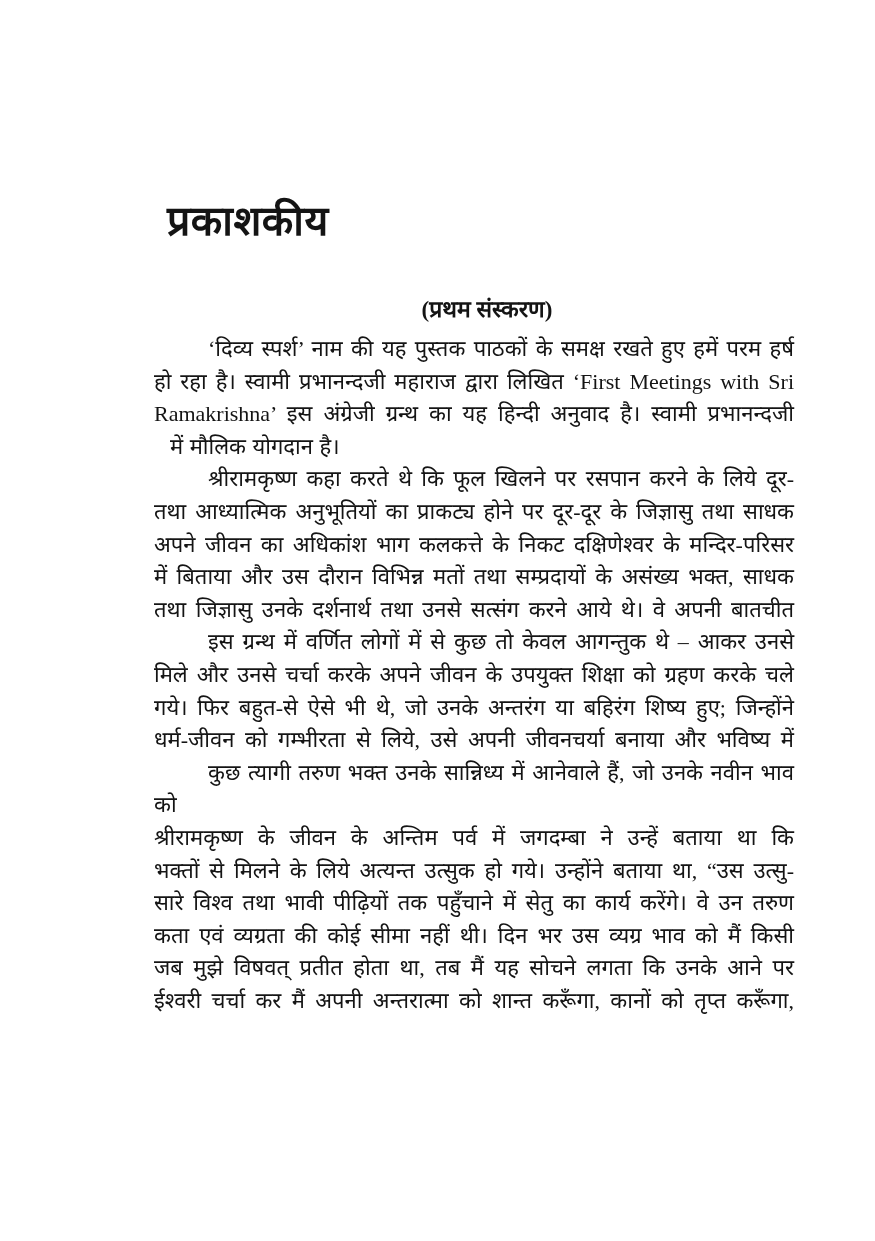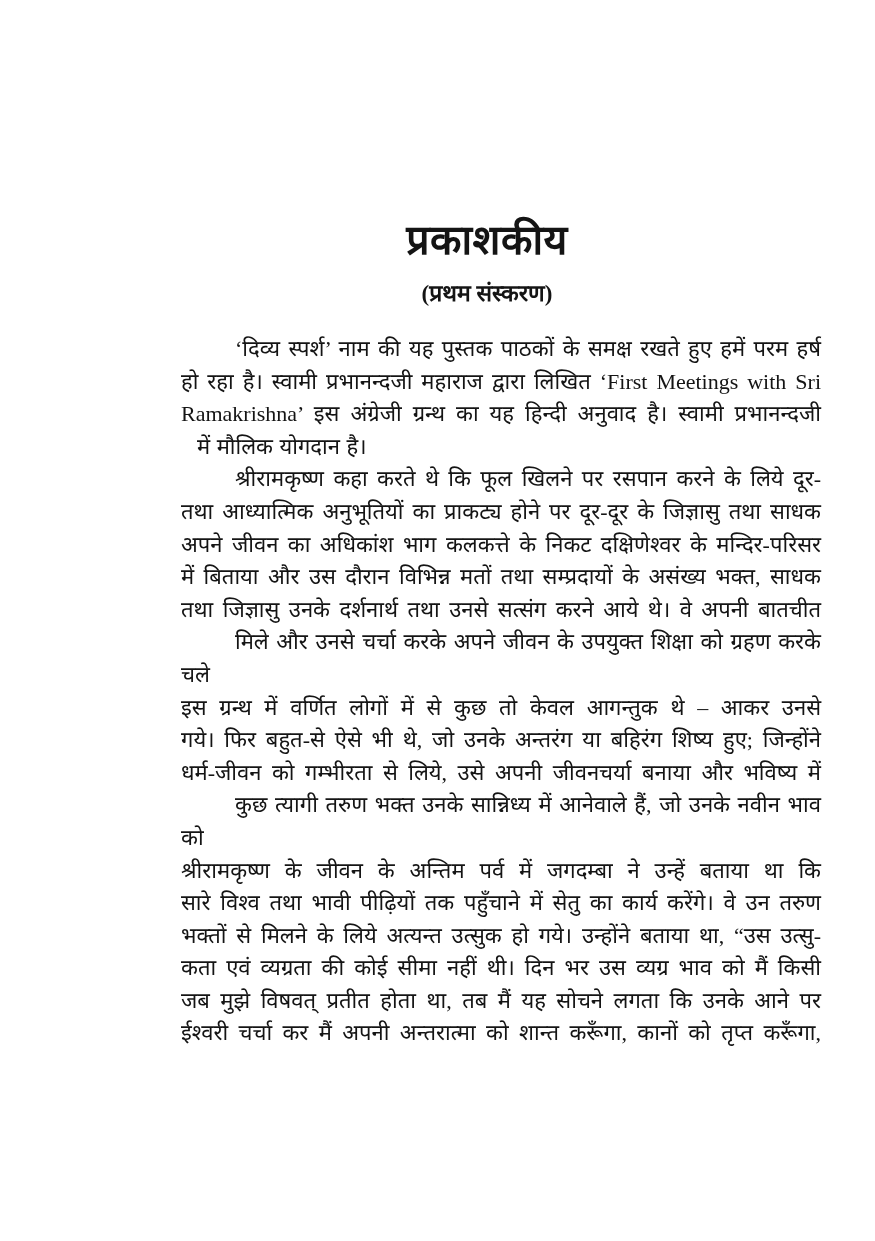--- a/index.html
+++ b/index.html
@@ -13,44 +13,44 @@
     width: 875px;
     height: 1241px;
     margin: 0 auto;
     background: #ffffff;
     color: #141414;
     font-family: "Liberation Serif", "DejaVu Serif", serif;
     overflow: hidden;
   }
   .title {
     position: absolute;
-    top: 215px;
+    top: 196px;
     left: 167px;
     width: 640px;
     margin: 0;
-    text-align: center;
+    text-align: left;
     font-size: 41px;
     line-height: 1.25;
     font-weight: 700;
     letter-spacing: 0.5px;
   }
   .subtitle {
     position: absolute;
-    top: 280px;
+    top: 296px;
     left: 167px;
     width: 640px;
     text-align: center;
     font-size: 23px;
     line-height: 1.25;
     font-weight: 700;
   }
   .body-text {
     position: absolute;
     top: 333px;
-    left: 181px;
+    left: 154px;
     width: 640px;
     font-size: 22px;
   }
   .para {
     margin: 0;
   }
   .line {
     line-height: 32.6px;
     text-align: justify;
     text-align-last: justify;
@@ -80,28 +80,28 @@
         <div class="line last">में मौलिक योगदान है।</div>
       </div>
       <div class="para">
         <div class="line">श्रीरामकृष्ण कहा करते थे कि फूल खिलने पर रसपान करने के लिये दूर-</div>
         <div class="line">तथा आध्यात्मिक अनुभूतियों का प्राकट्य होने पर दूर-दूर के जिज्ञासु तथा साधक</div>
         <div class="line">अपने जीवन का अधिकांश भाग कलकत्ते के निकट दक्षिणेश्वर के मन्दिर-परिसर</div>
         <div class="line">में बिताया और उस दौरान विभिन्न मतों तथा सम्प्रदायों के असंख्य भक्त, साधक</div>
         <div class="line">तथा जिज्ञासु उनके दर्शनार्थ तथा उनसे सत्संग करने आये थे। वे अपनी बातचीत</div>
       </div>
       <div class="para">
+        <div class="line">इस ग्रन्थ में वर्णित लोगों में से कुछ तो केवल आगन्तुक थे – आकर उनसे</div>
         <div class="line">मिले और उनसे चर्चा करके अपने जीवन के उपयुक्त शिक्षा को ग्रहण करके चले</div>
-        <div class="line">इस ग्रन्थ में वर्णित लोगों में से कुछ तो केवल आगन्तुक थे – आकर उनसे</div>
         <div class="line">गये। फिर बहुत-से ऐसे भी थे, जो उनके अन्तरंग या बहिरंग शिष्य हुए; जिन्होंने</div>
         <div class="line">धर्म-जीवन को गम्भीरता से लिये, उसे अपनी जीवनचर्या बनाया और भविष्य में</div>
       </div>
       <div class="para">
         <div class="line">कुछ त्यागी तरुण भक्त उनके सान्निध्य में आनेवाले हैं, जो उनके नवीन भाव को</div>
         <div class="line">श्रीरामकृष्ण के जीवन के अन्तिम पर्व में जगदम्बा ने उन्हें बताया था कि</div>
+        <div class="line">भक्तों से मिलने के लिये अत्यन्त उत्सुक हो गये। उन्होंने बताया था, “उस उत्सु-</div>
         <div class="line">सारे विश्व तथा भावी पीढ़ियों तक पहुँचाने में सेतु का कार्य करेंगे। वे उन तरुण</div>
-        <div class="line">भक्तों से मिलने के लिये अत्यन्त उत्सुक हो गये। उन्होंने बताया था, “उस उत्सु-</div>
         <div class="line">कता एवं व्यग्रता की कोई सीमा नहीं थी। दिन भर उस व्यग्र भाव को मैं किसी</div>
         <div class="line">जब मुझे विषवत् प्रतीत होता था, तब मैं यह सोचने लगता कि उनके आने पर</div>
         <div class="line">ईश्वरी चर्चा कर मैं अपनी अन्तरात्मा को शान्त करूँगा, कानों को तृप्त करूँगा,</div>
       </div>
     </div>
 </div>
 
 </body></html>

